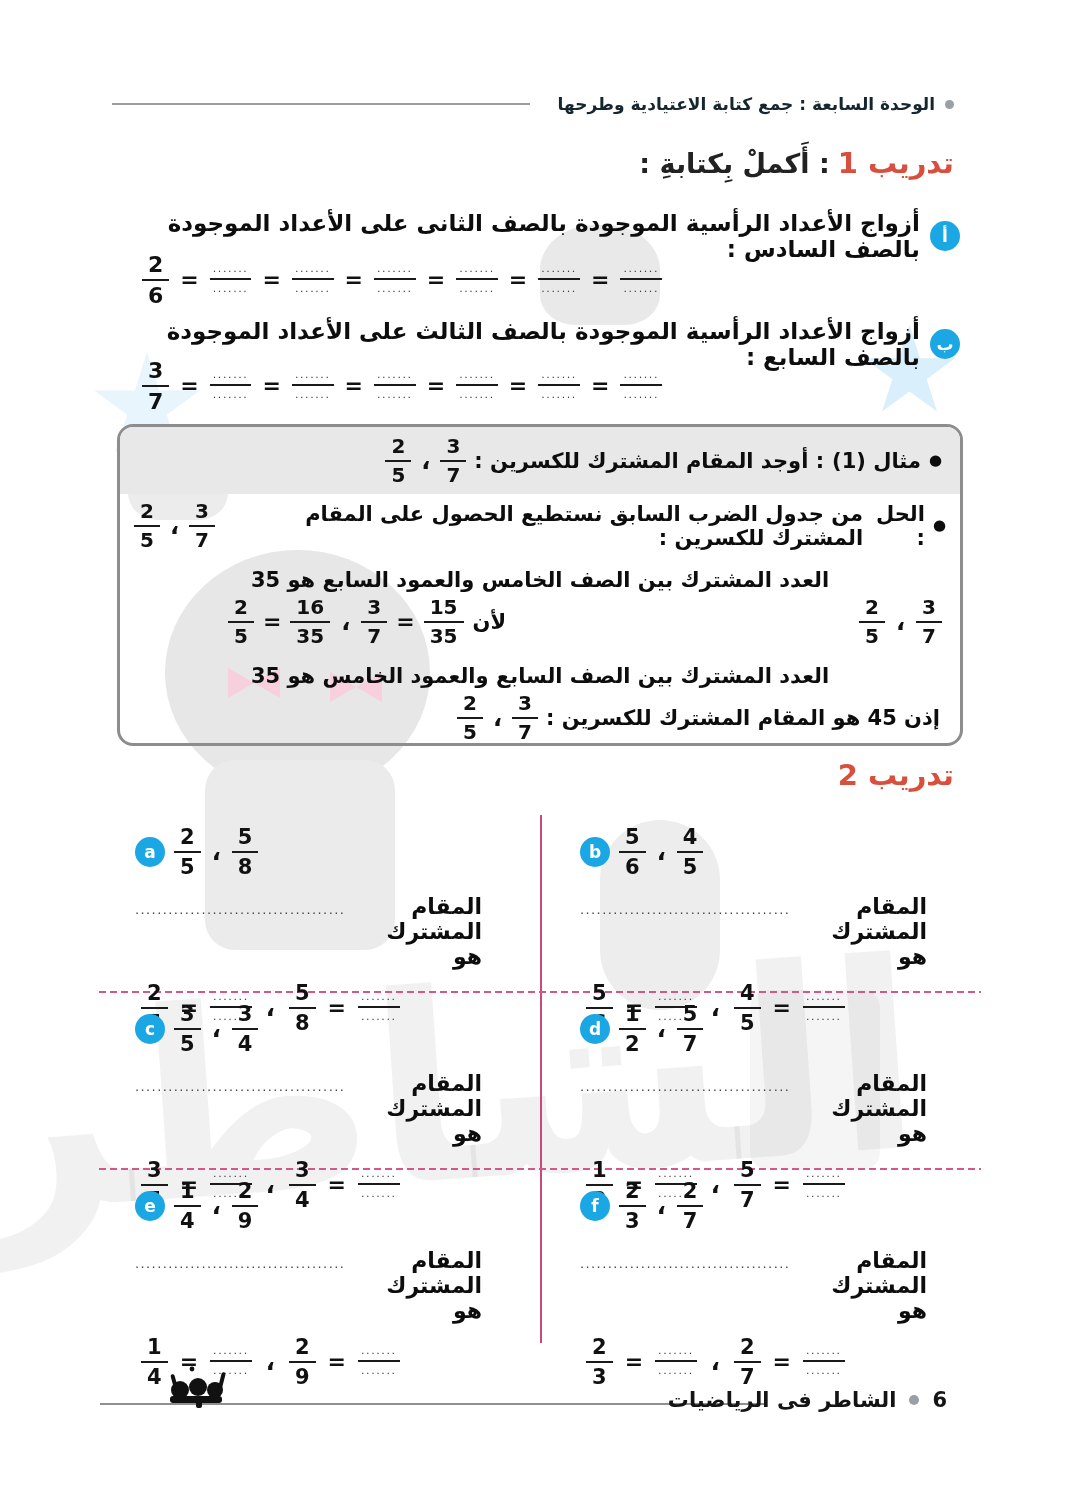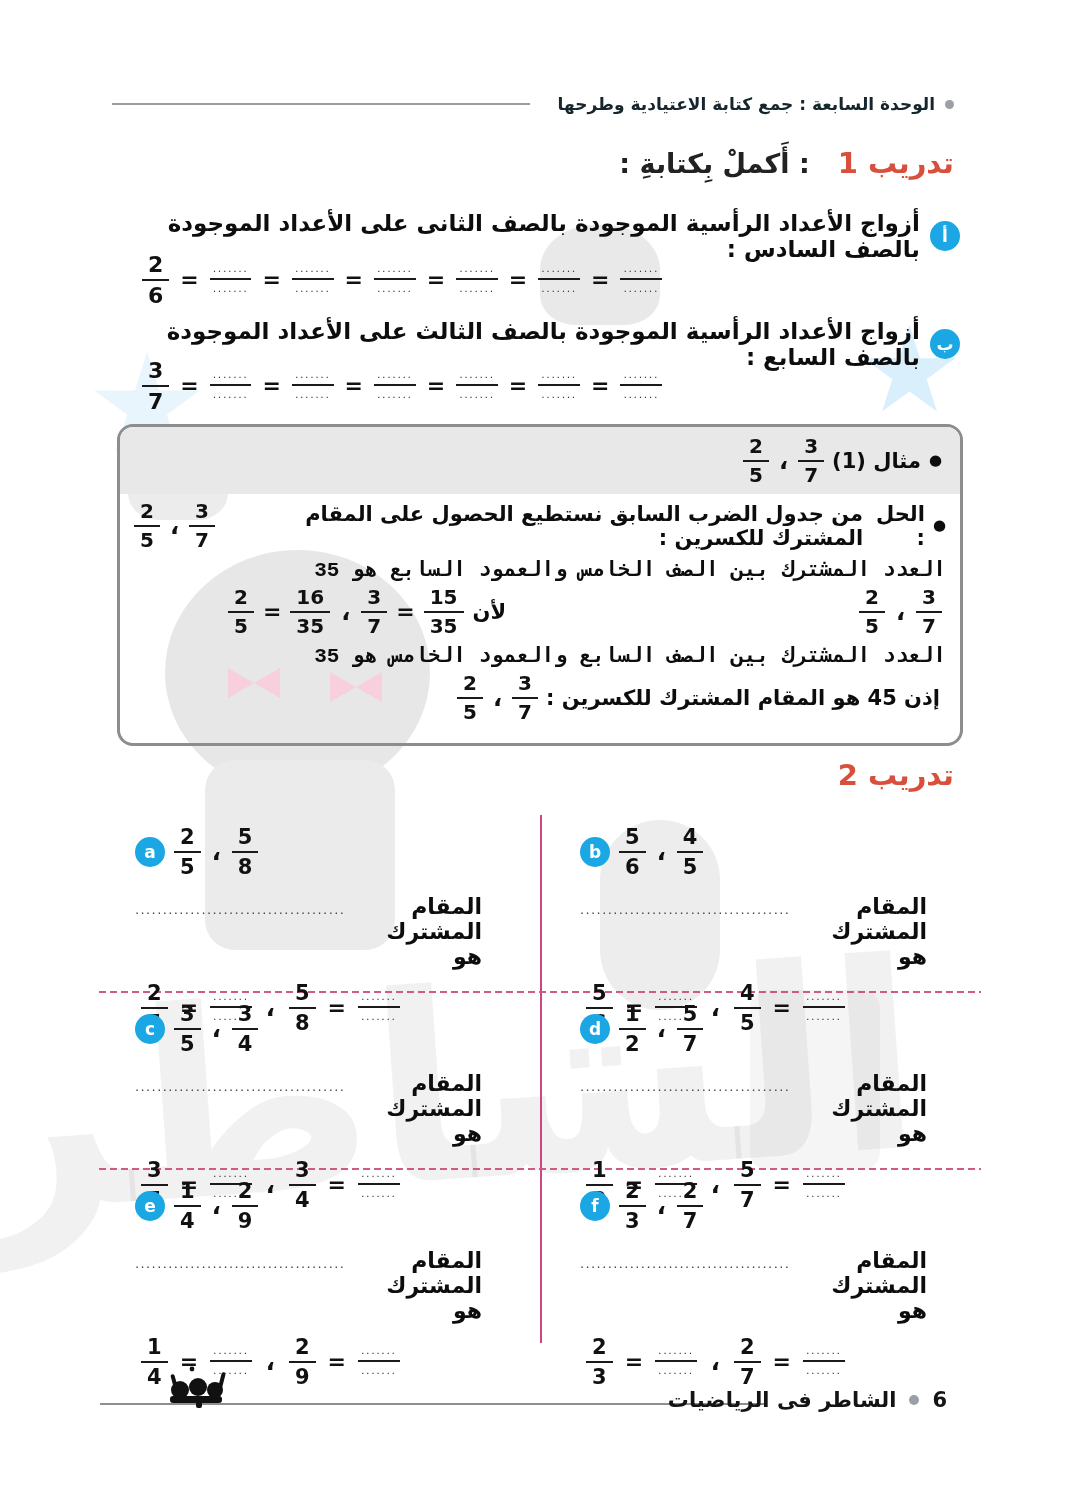--- a/index.html
+++ b/index.html
@@ -25,21 +25,21 @@
 
   .content { position:absolute; inset:0; z-index:2; }
 
   
   .header { position:absolute; top:94px; left:112px; right:126px; display:flex; direction:rtl; align-items:center; gap:10px; font-size:17px; font-weight:bold; color:#16262e; }
   .header .sep-dot { width:9px; height:9px; border-radius:50%; background:#9aa0a6; flex:0 0 auto; }
   .header .rule { flex:1; height:2px; background:#9c9c9c; margin-right:18px; min-width:60px; }
 
   
   .drill-head { position:absolute; right:126px; display:flex; direction:rtl; align-items:baseline; gap:8px; font-size:27px; font-weight:bold; color:#222; }
-  .drill-head .red { color:#d8503d; font-size:29px;margin-left:20px; }
+  .drill-head .red { color:#d8503d; font-size:29px; }
   .dh1 { top:146px; } .dh2 { top:758px; }
 
   
   .item-line { position:absolute; right:120px; left:120px; display:flex; direction:rtl; align-items:center; gap:10px; font-size:23px; font-weight:bold; color:#0d0d0d; }
   .ia { top:210px; } .ib { top:318px; }
   .badge { flex:0 0 auto; width:30px; height:30px; border-radius:50%; background:#1ba7e3; color:#fff; font-size:17px; font-weight:bold; display:flex; align-items:center; justify-content:center; }
 
   
   .frac { display:inline-flex; flex-direction:column; align-items:center; line-height:1.05; font-size:20px; font-weight:bold; color:#111; }
   .frac .fnum { border-bottom:2px solid #1a1a1a; padding:1px 6px 3px; }
@@ -51,21 +51,21 @@
   .eq { font-size:22px; font-weight:bold; color:#111; }
   .acomma { font-size:24px; font-weight:bold; color:#111; padding:0 2px; }
   .frac-row { position:absolute; display:flex; direction:ltr; align-items:center; gap:11px; }
   .fr-a { top:252px; left:142px; } .fr-b { top:358px; left:142px; }
 
   
   .ex-box { position:absolute; top:424px; left:117px; right:117px; height:322px; border:3px solid #8d8d8d; border-radius:16px; background:transparent; padding:0 14px 8px; font-size:21px; font-weight:bold; color:#0d0d0d; }
   .ex-line { display:flex; direction:rtl; align-items:center; gap:8px; }
   .ex-l1 { background:#e8e8e8; margin:0 -14px; padding:8px 18px; border-radius:13px 13px 0 0; }
   .ex-l2 { margin-top:6px; }
-  .ex-text-r { text-align:right; margin-top:6px;font-family:Liberation Mono, monospace; }
+  .ex-text-r { text-align:center; margin-top:17px; }
   .ex-l4 { direction:ltr; display:flex; align-items:center; justify-content:space-between; padding:2px 4px 0 94px; margin-top:2px; }
   .ex-l4 .grp { display:flex; align-items:center; gap:9px; }
   .ex-l6 { margin-top:4px; justify-content:flex-start; padding-right:6px; }
   .bullet { font-size:15px; line-height:1; }
 
   
   .grid { position:absolute; top:815px; left:95px; right:95px; height:532px; }
   .v-div { position:absolute; left:50%; top:0; bottom:4px; width:2px; background:#c9487d; }
   .h-div { position:absolute; left:4px; right:4px; height:2px; background:repeating-linear-gradient(90deg,#d0598a 0 7px, rgba(0,0,0,0) 7px 11px); }
   .hd1 { top:176px; } .hd2 { top:353px; }
@@ -194,20 +194,21 @@
       <span class="frac blank">
           <span class="fnum dots">.......</span>
           <span class="fden dots">.......</span>
         </span>
     </div>
 
     <div class="ex-box">
       <div class="ex-line ex-l1">
         <span class="bullet">●</span>
         <span>مثال (1)</span>
+        <span>: أوجد المقام المشترك للكسرين :</span>
         <span class="frac">
             <span class="fnum">3</span>
             <span class="fden">7</span>
           </span>
         <span class="acomma">،</span>
         <span class="frac">
             <span class="fnum">2</span>
             <span class="fden">5</span>
           </span>
       </div>

